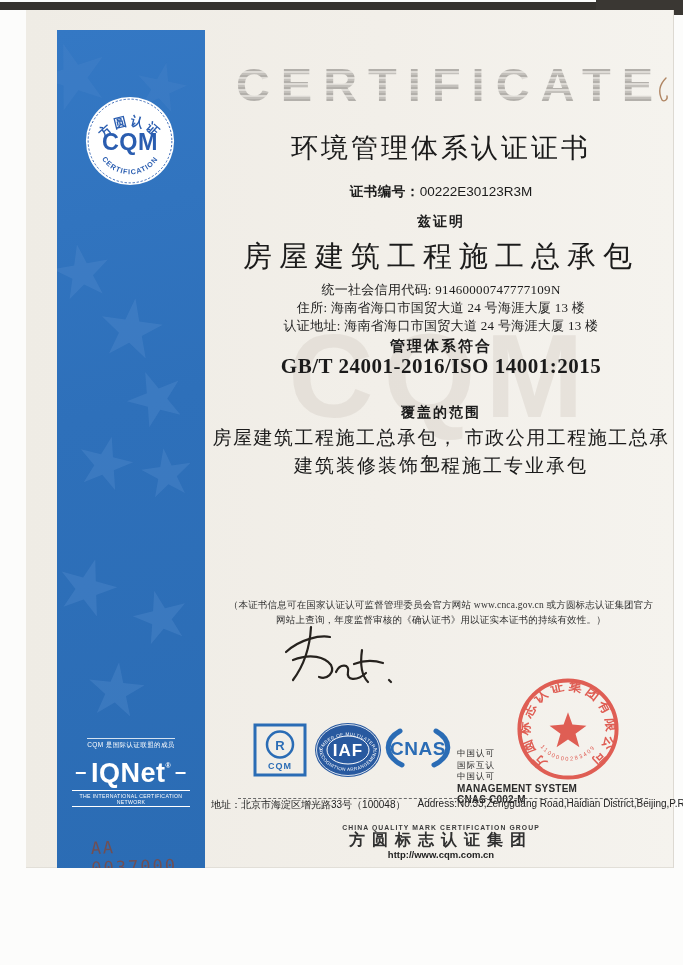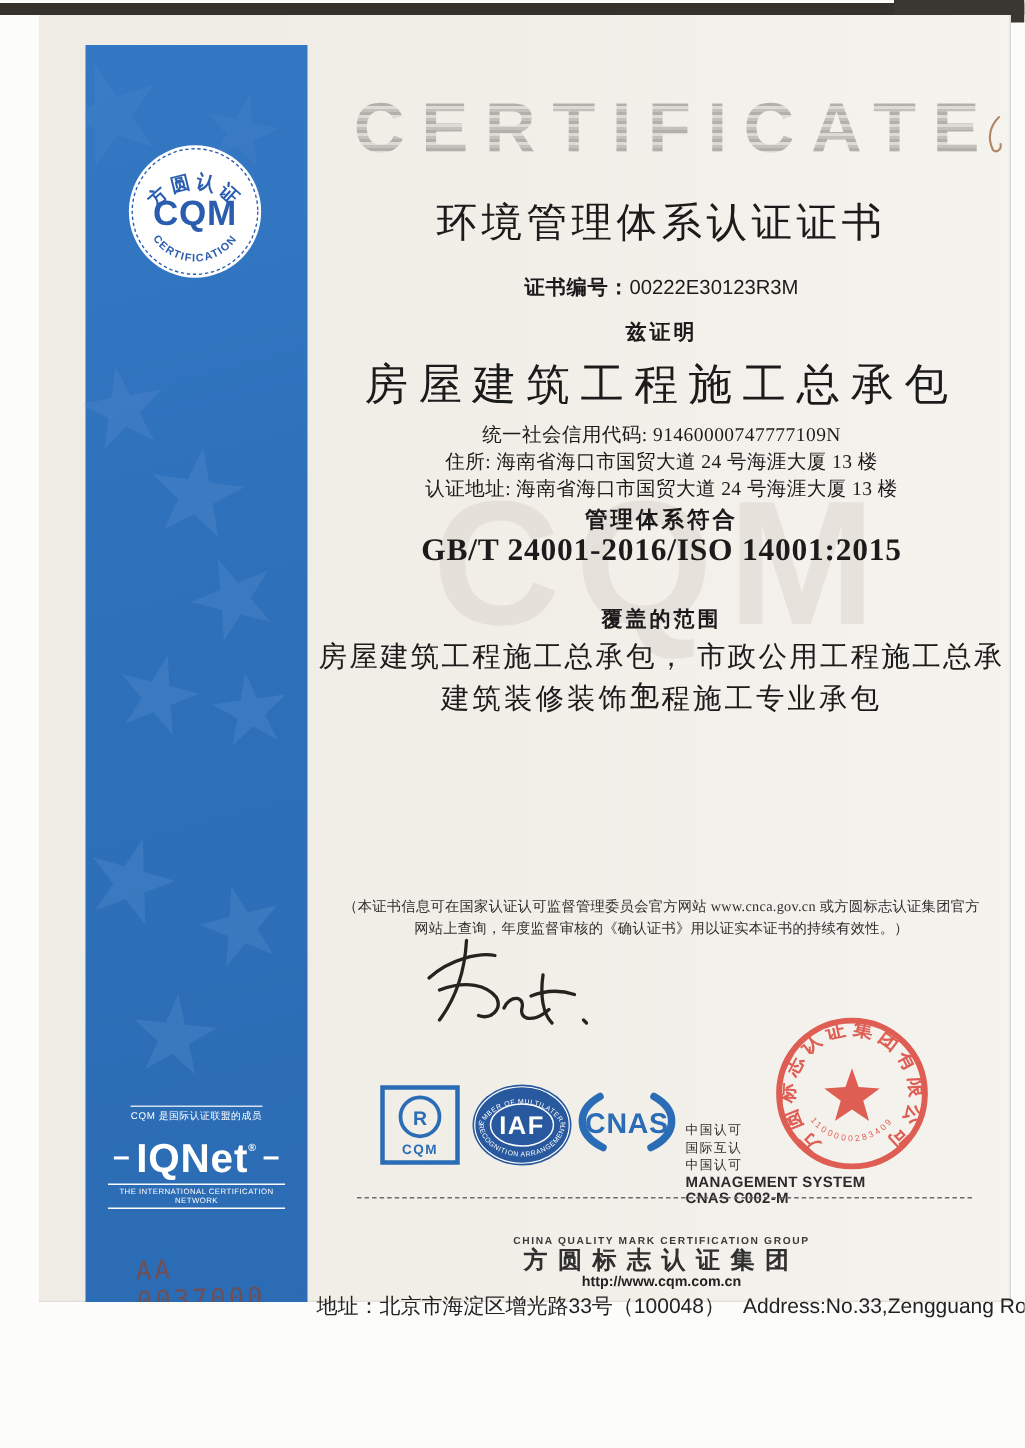--- a/index.html
+++ b/index.html
@@ -85,21 +85,21 @@
   .logos{position:absolute;z-index:2;}
   .accr-text{position:absolute;left:431px;top:708px;text-align:left;color:#2b2b2b;z-index:2;margin-top:30px;}
   .accr-text .cnline{font-size:8.5px;line-height:11.5px;letter-spacing:1px;}
   .accr-text .enline{font-size:10px;line-height:11.5px;font-weight:bold;letter-spacing:.2px;}
   .stamp{position:absolute;left:489px;top:666px;opacity:.88;z-index:3;}
 
   
   .sep{position:absolute;left:212px;top:788px;width:410px;border-top:1.5px dashed #6b6b6b;z-index:2;}
   .f-cn{top:820px;font-size:16px;font-weight:bold;letter-spacing:7px;color:#2f2f2f;}
   .f-en{top:814px;font-size:6.8px;font-weight:bold;letter-spacing:1.1px;color:#3a3a3a;}
-  .f-addr{top:852px;font-size:14px;color:#222;display:flex;justify-content:space-between;gap:12px;white-space:nowrap;}
+  .f-addr{top:788px;font-size:10px;color:#222;display:flex;justify-content:space-between;gap:12px;white-space:nowrap;}
   .f-web{top:839px;font-size:9.5px;font-weight:bold;color:#222;}
   .pen-mark{position:absolute;left:620px;top:66px;z-index:2;}
 </style>
 </head>
 <body>
 
 <div class="scan-strip"></div>
 <div class="scan-strip-corner"></div>
 
 <div class="paper">

